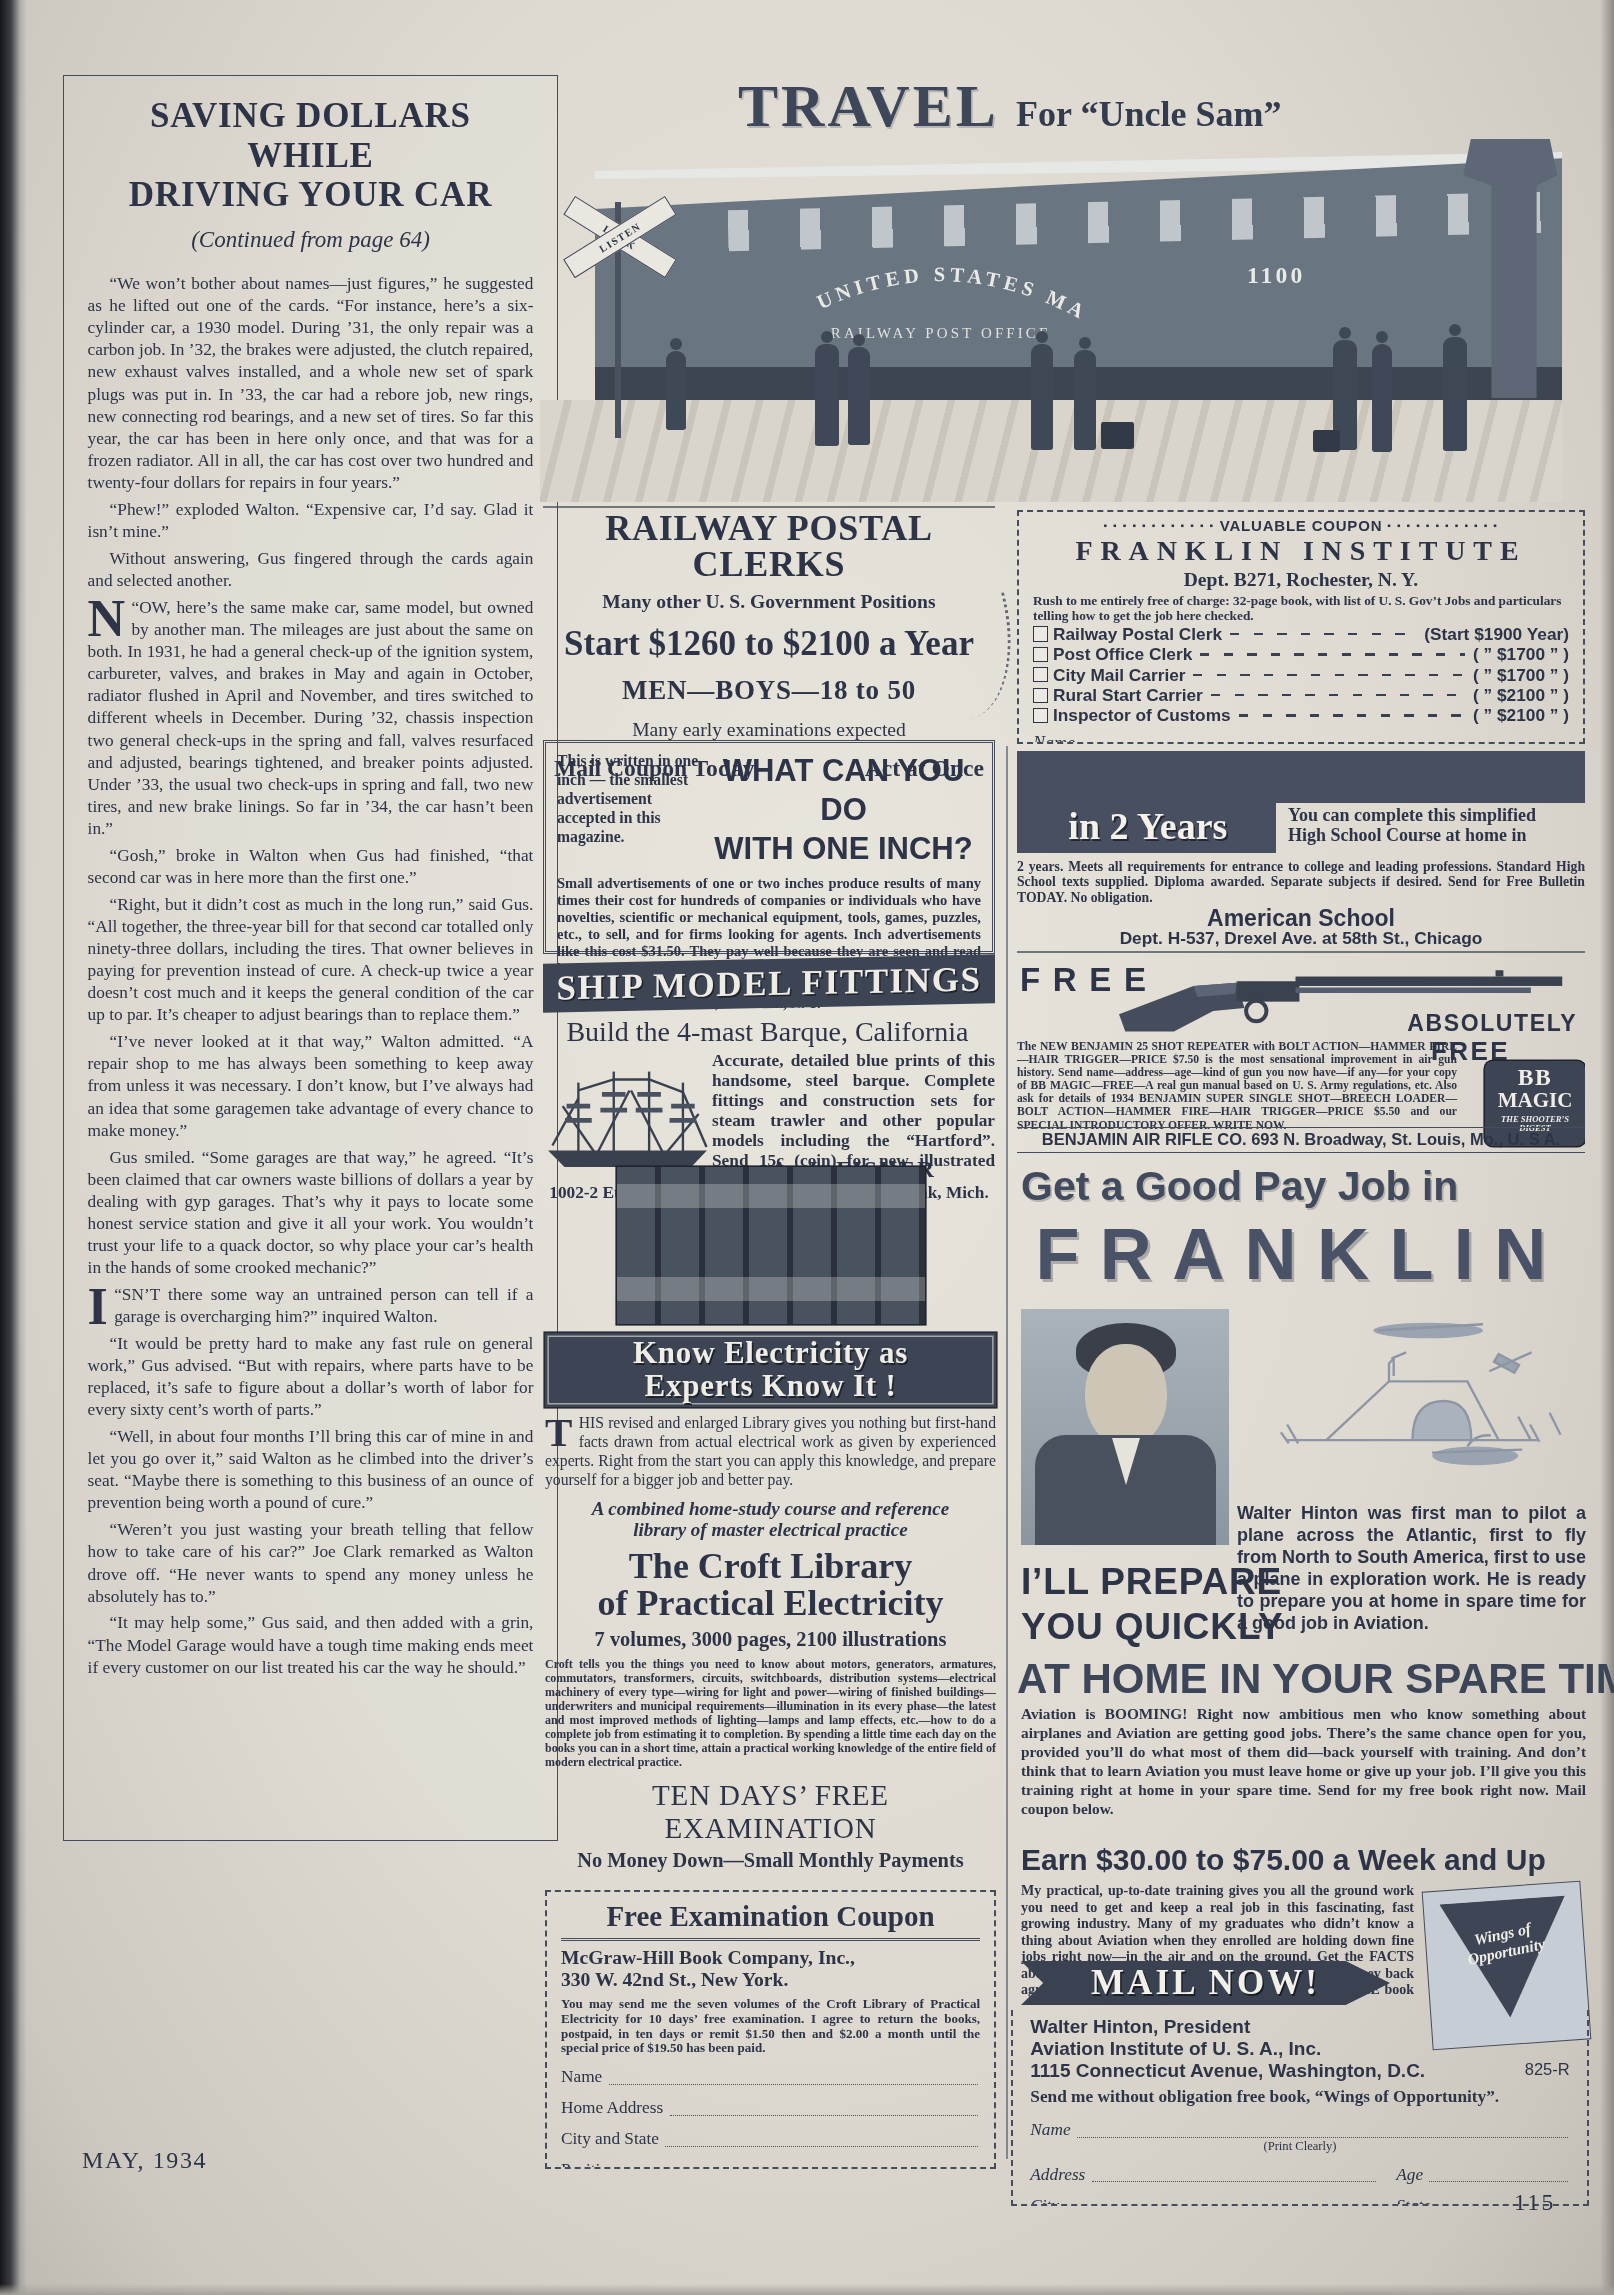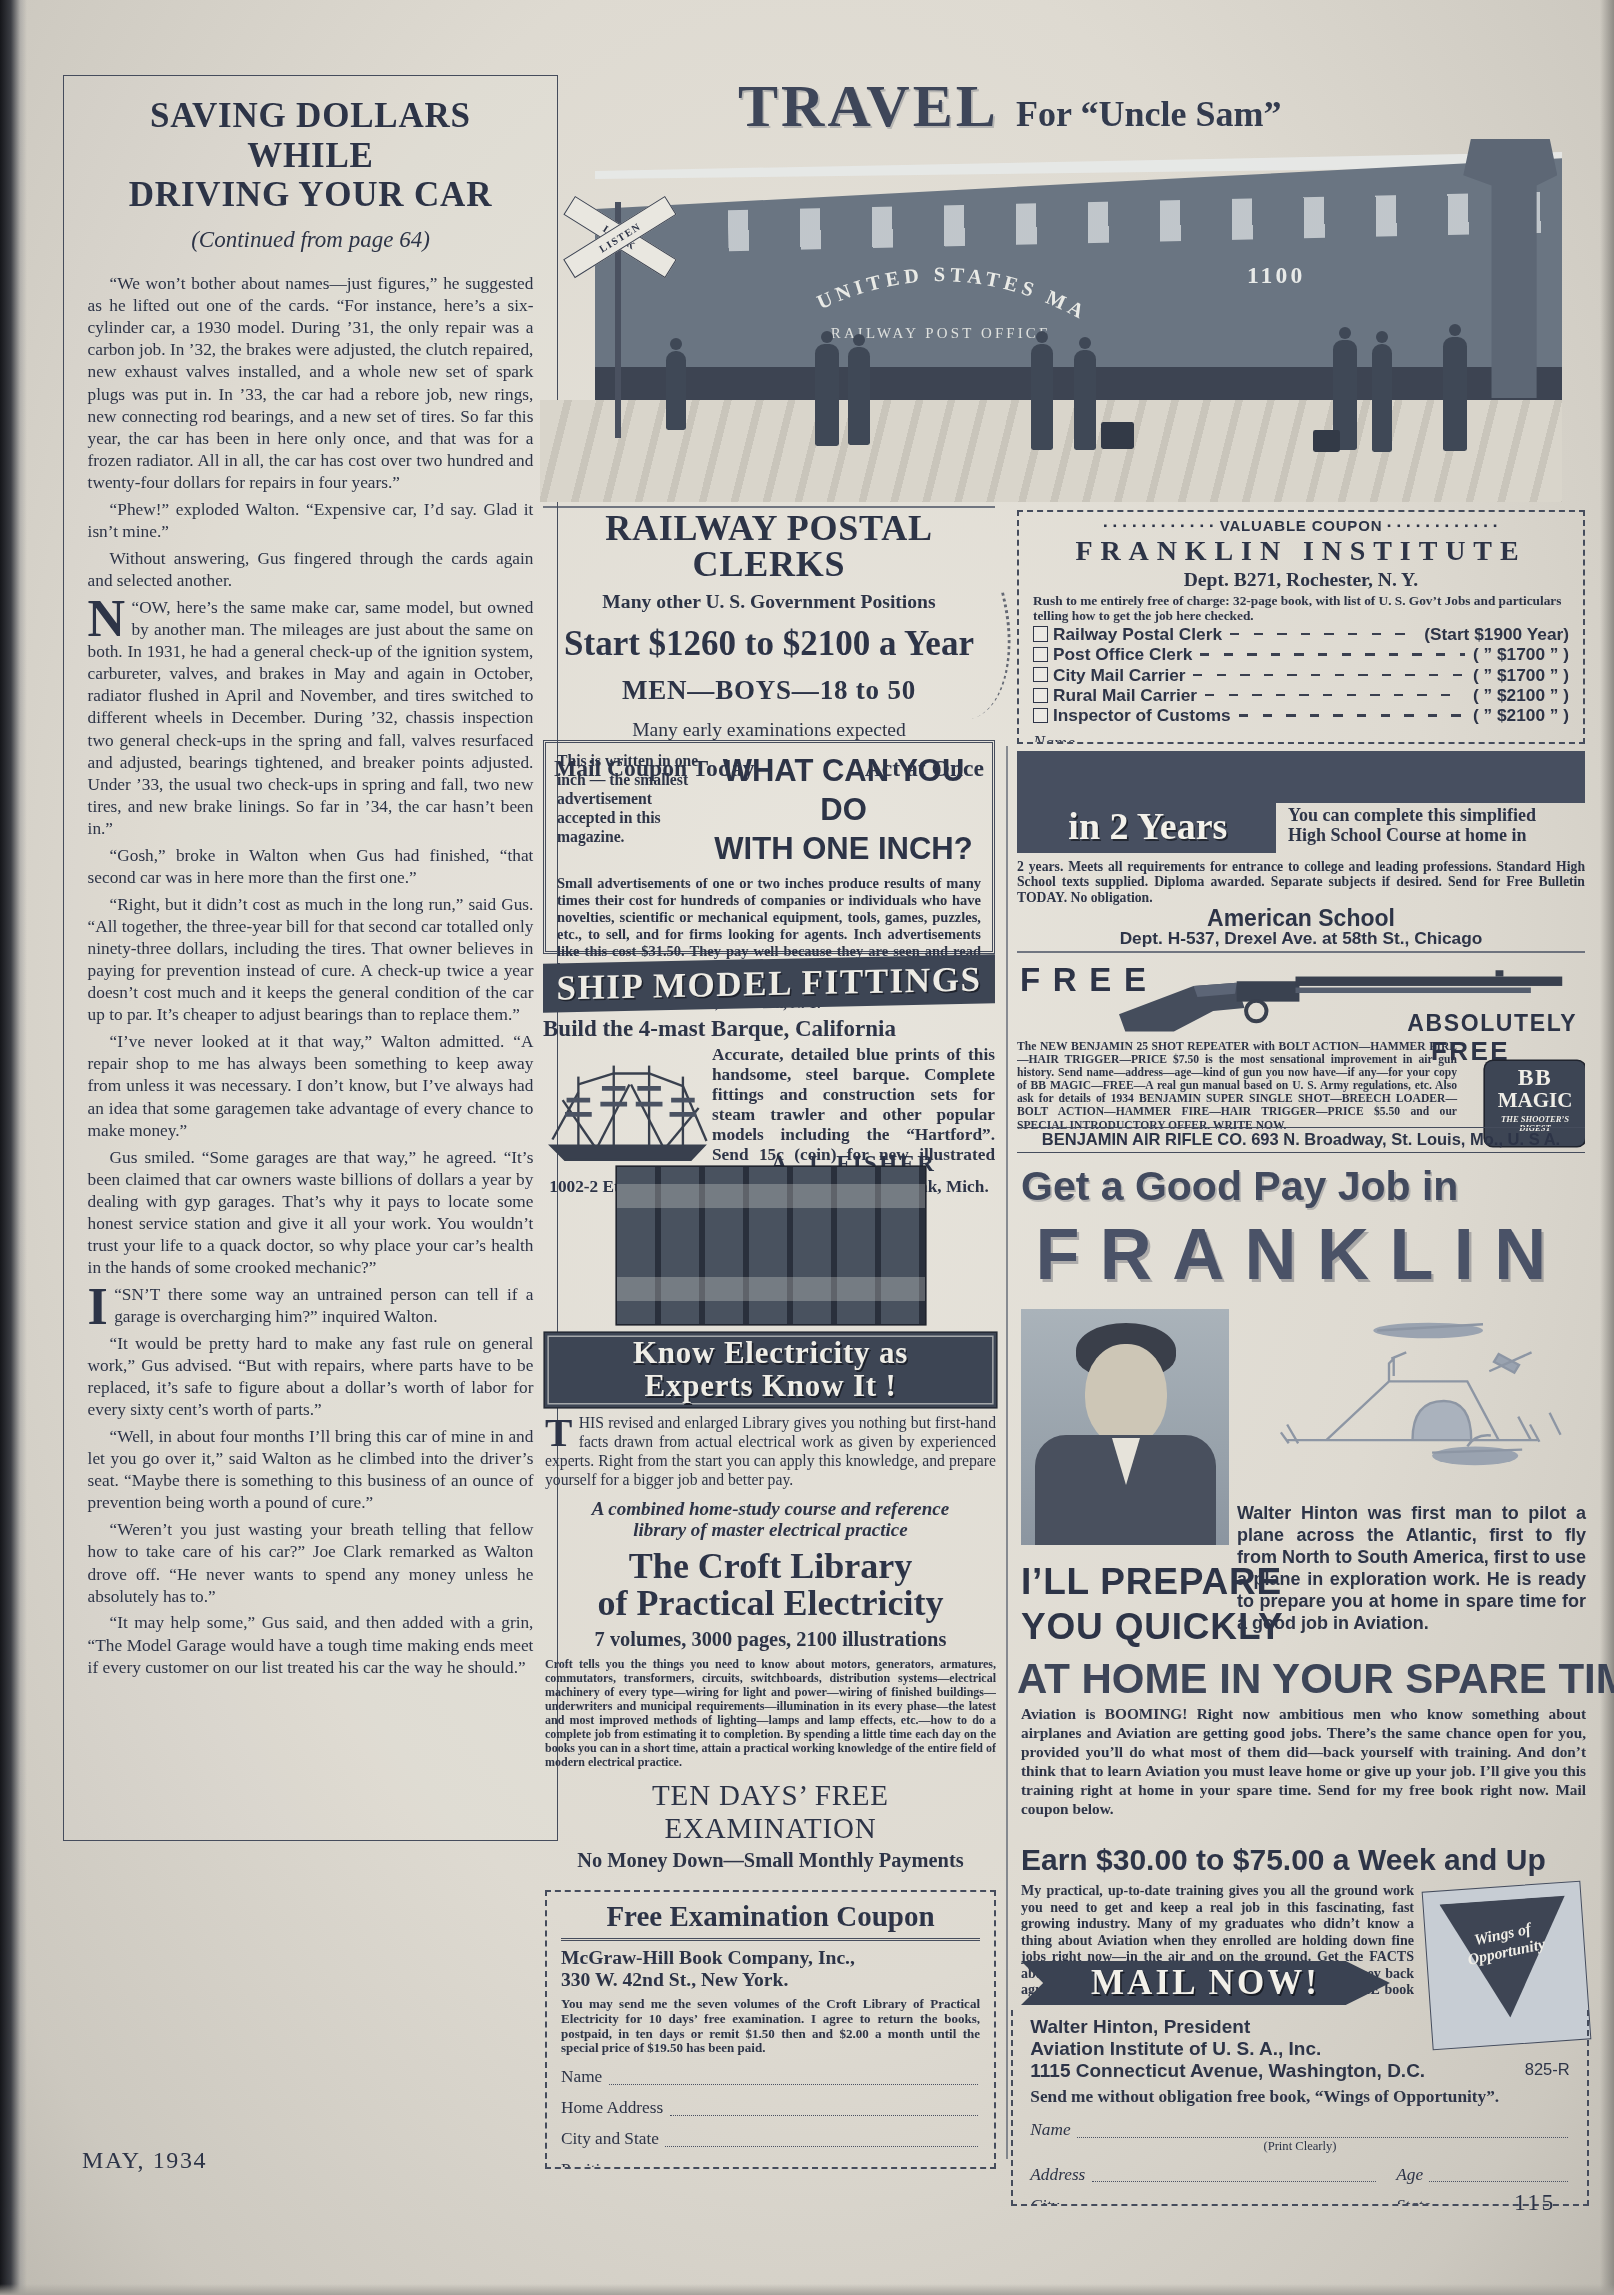--- a/index.html
+++ b/index.html
@@ -75,21 +75,21 @@
 
   .oneinch{left:543px;top:740px;width:452px;height:214px;border:3.9px double #454c5c;box-sizing:border-box;padding:9.4px 11px;}
   .oneinch .top{display:flex;}
   .oneinch .side{width:149px;font-size:15.7px;font-weight:bold;line-height:1.2;}
   .oneinch .head{flex:1;text-align:center;font-size:31px;line-height:1.25;font-weight:bold;}
   .oneinch .body{font-size:14.5px;line-height:1.18;margin-top:6.3px;font-weight:bold;}
 
   .ship{left:543px;top:959px;width:452px;height:218px;}
   .ship-banner{background:#3d4554;color:#edebe4;text-align:center;font-size:35px;font-weight:bold;letter-spacing:1.6px;
                padding:4.7px 0;transform:skewY(-1.2deg);text-shadow:1.6px 1.6px 0 #20242e;}
-  .ship-sub{font-size:23px;font-weight:bold;text-align:left;margin:7.9px 3.1px 3.1px 0;}
+  .ship-sub{font-size:28px;font-weight:normal;text-align:center;margin:7.9px 3.1px 3.1px 0;}
   .ship-row{display:flex;}
   .ship-art{width:169px;height:130px;flex:none;}
   .ship-txt{font-size:17.3px;line-height:1.15;font-weight:bold;text-align:justify;}
   .ship-co{text-align:center;font-size:23px;font-weight:bold;letter-spacing:2.4px;margin-top:1.6px;}
   .ship-addr{display:flex;justify-content:space-between;font-size:17.3px;font-weight:bold;padding:0 6.3px;}
 
   .books{left:617px;top:1167px;width:308px;height:157px;background:#2e3542;
          box-shadow:0 0 0 1.6px #20242e;overflow:hidden;}
   .books .spines{position:absolute;inset:0;
         background:repeating-linear-gradient(90deg,#49525f 0 38px,#2a303c 38px 44px);}
@@ -387,21 +387,21 @@
       <span class="pr">( ”  $1700  ” )</span>
     </div>
   <div class="jrow">
       <span class="cb"></span>
       <span>City Mail Carrier</span>
       <span class="dash"></span>
       <span class="pr">( ”  $1700  ” )</span>
     </div>
   <div class="jrow">
       <span class="cb"></span>
-      <span>Rural Mail Carrier</span>
+      <span>Rural Start Carrier</span>
       <span class="dash"></span>
       <span class="pr">( ”  $2100  ” )</span>
     </div>
   <div class="jrow">
       <span class="cb"></span>
       <span>Inspector of Customs</span>
       <span class="dash"></span>
       <span class="pr">( ”  $2100  ” )</span>
     </div>
   <div class="frow">

